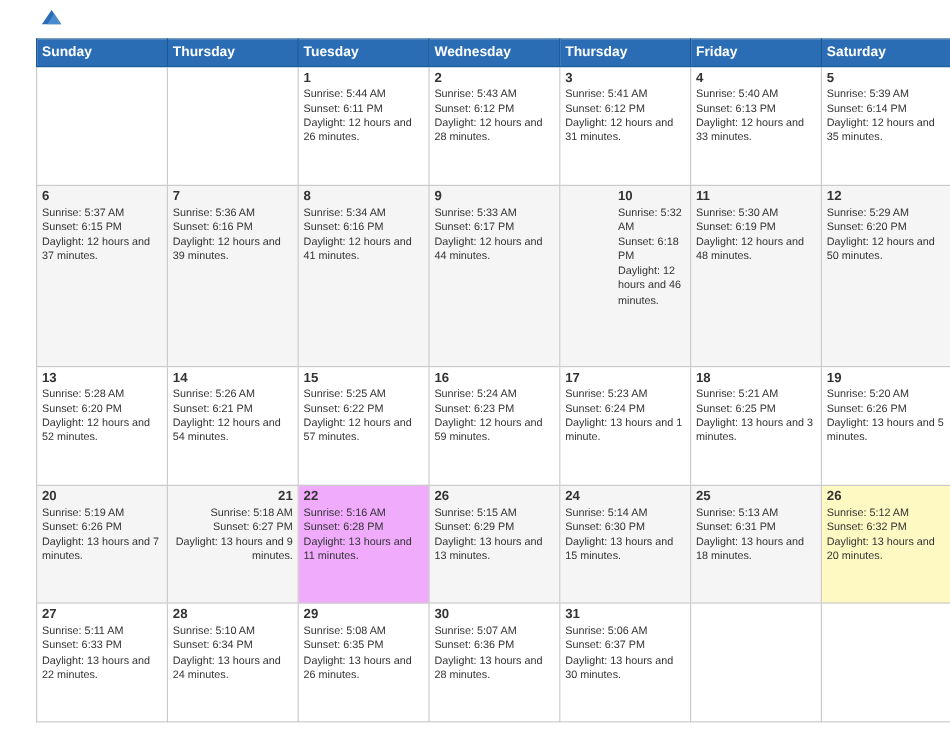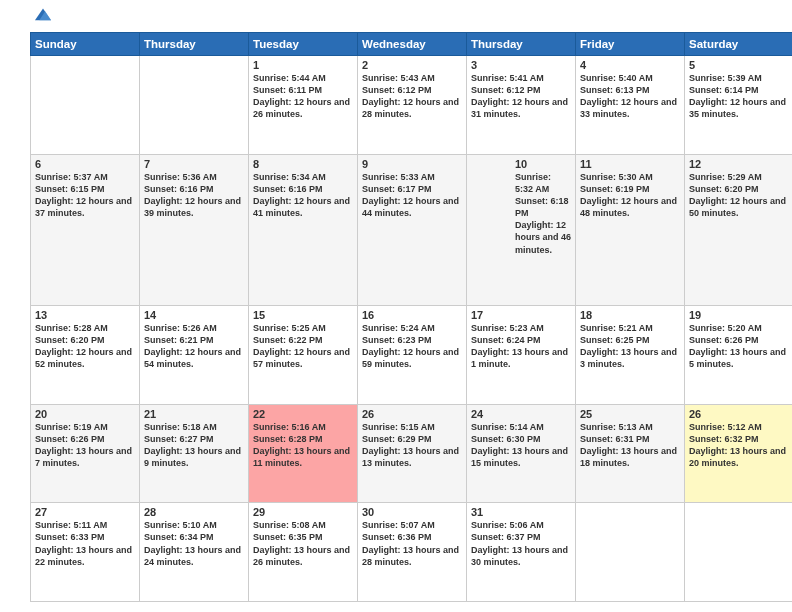--- a/index.html
+++ b/index.html
@@ -95,21 +95,20 @@
       font-size: 11px;
       font-weight: bold;
       color: #333;
       display: block;
       margin-bottom: 1px;
     }
     .day-info {
       font-size: 9px;
       color: #333;
       line-height: 1.35;
-      font-weight: bold;
     }
     td.empty {
       background: #fff;
     }
     .calendar tbody tr:nth-child(2n) td.empty {
       background: #f5f5f5;
     }
   </style>
 </head>
 <body>
@@ -227,25 +226,25 @@
           <td>
             <span class="day-number">19</span>
             <div class="day-info">Sunrise: 5:20 AM<br>Sunset: 6:26 PM<br>Daylight: 13 hours and 5 minutes.</div>
           </td>
         </tr>
         <tr>
           <td style="background: rgb(245, 245, 245);">
             <span class="day-number">20</span>
             <div class="day-info">Sunrise: 5:19 AM<br>Sunset: 6:26 PM<br>Daylight: 13 hours and 7 minutes.</div>
           </td>
-          <td style="background: rgb(245, 245, 245);">
+          <td style="background: rgb(245, 245, 245); text-align: right;">
             <span class="day-number">21</span>
             <div class="day-info">Sunrise: 5:18 AM<br>Sunset: 6:27 PM<br>Daylight: 13 hours and 9 minutes.</div>
           </td>
-          <td style="background: #fca5a5;">
+          <td style="background: #f0abfc;">
             <span class="day-number">22</span>
             <div class="day-info">Sunrise: 5:16 AM<br>Sunset: 6:28 PM<br>Daylight: 13 hours and 11 minutes.</div>
           </td>
           <td style="background: rgb(245, 245, 245);">
             <span class="day-number">26</span>
             <div class="day-info">Sunrise: 5:15 AM<br>Sunset: 6:29 PM<br>Daylight: 13 hours and 13 minutes.</div>
           </td>
           <td style="background: rgb(245, 245, 245);">
             <span class="day-number">24</span>
             <div class="day-info">Sunrise: 5:14 AM<br>Sunset: 6:30 PM<br>Daylight: 13 hours and 15 minutes.</div>

